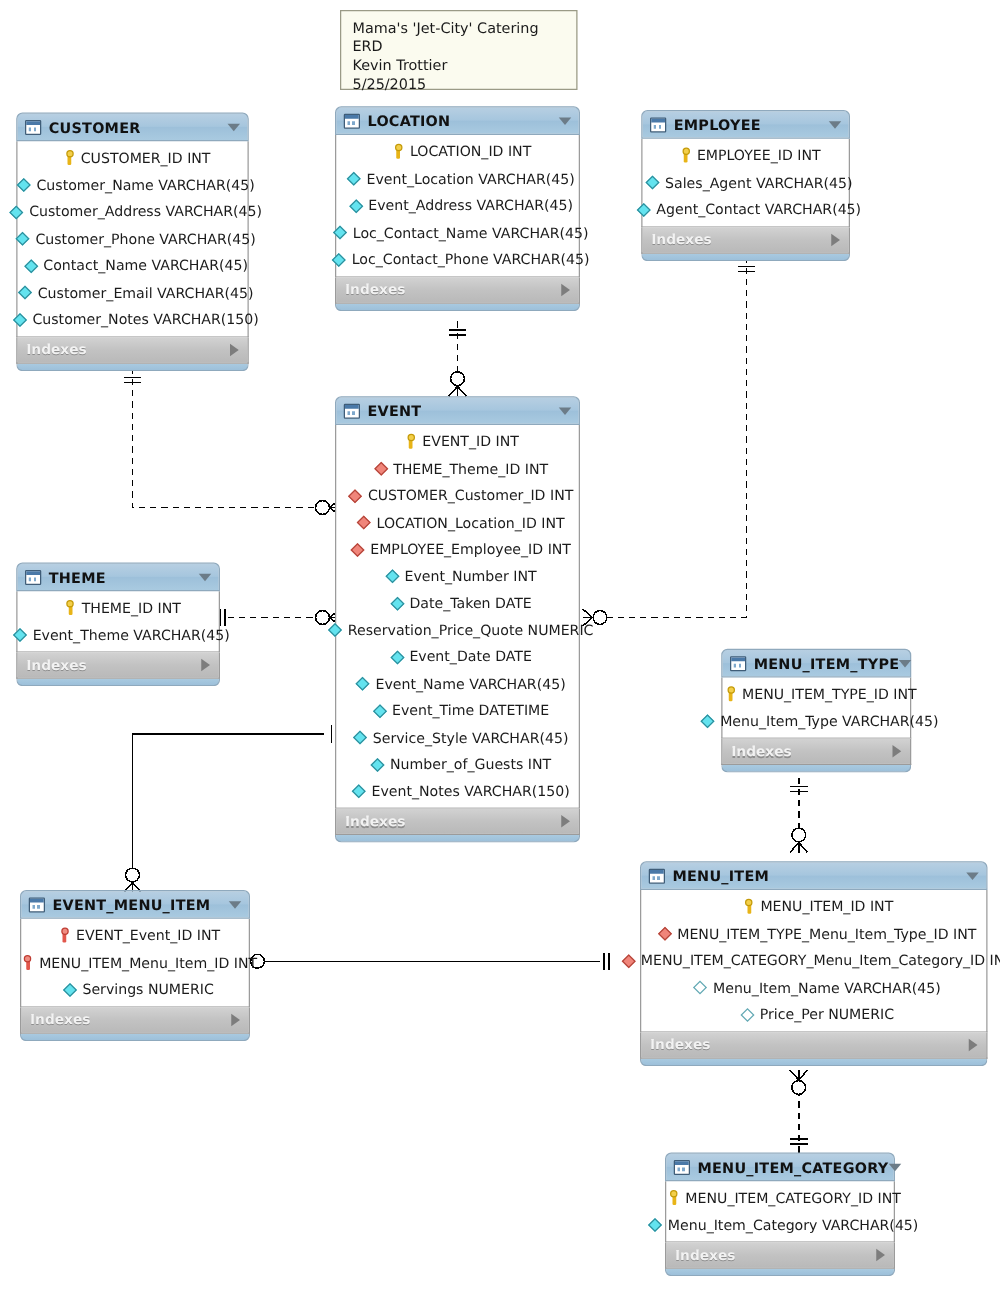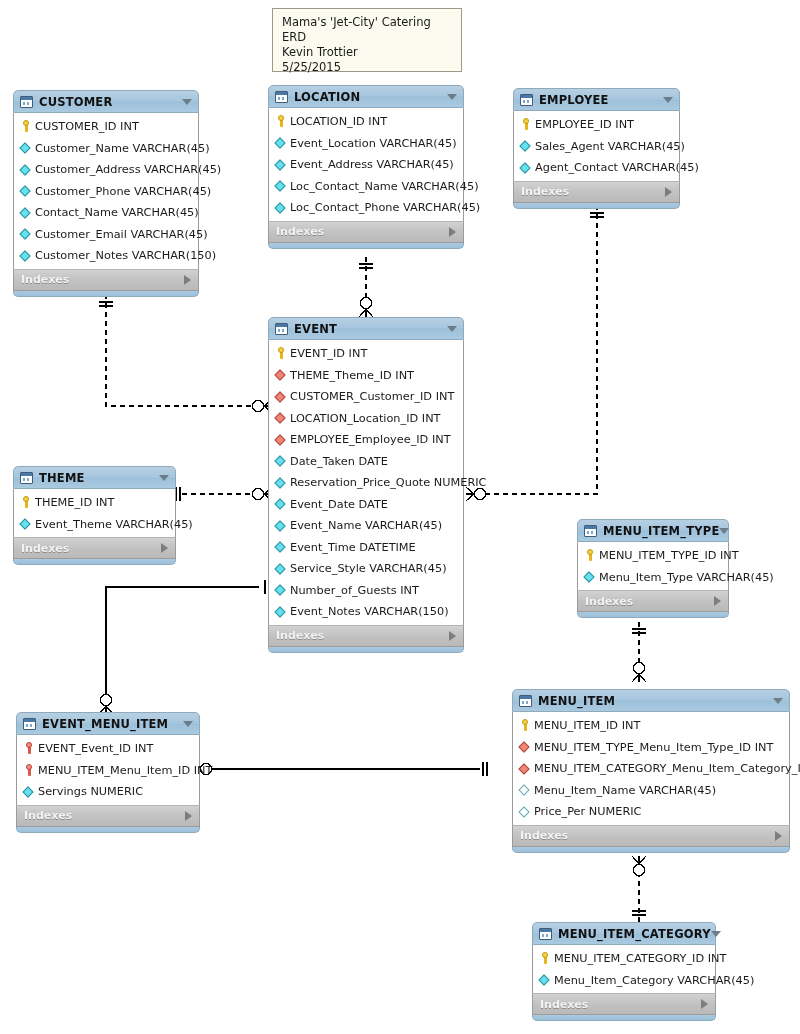--- a/index.html
+++ b/index.html
@@ -43,21 +43,21 @@
   }
   .ticon:after{
     content:"";position:absolute;left:2px;right:2px;top:5px;bottom:2px;
     background:
       linear-gradient(to right,#7fa9cc 0 2px,transparent 2px 4px,#7fa9cc 4px 6px,transparent 6px 8px,#7fa9cc 8px 10px);
   }
   .tbl .body{
     background:#ffffff;border-left:1px solid #9b9b9b;border-right:1px solid #9b9b9b;
     border-bottom:1px solid #b4b4b4;padding:3px 0 2px 0;
   }
-  .row{display:flex;align-items:center;height:21.5px;padding-left:6px;white-space:nowrap;}
+  .row{display:flex;align-items:center;height:21.5px;padding-left:6px;white-space:nowrap;justify-content:center;}
   .row .lbl{font-size:11.3px;color:#1b1b1b;margin-left:3px;}
 
   
   .g{flex:0 0 auto;width:12px;height:13px;position:relative;}
   .g.key:before{ 
     content:"";position:absolute;left:4.5px;top:1px;width:3px;height:11px;
     background:#e8b417;border-radius:1px;
   }
   .g.key:after{ 
     content:"";position:absolute;left:3px;top:0px;width:6px;height:6px;border-radius:50%;
@@ -313,20 +313,24 @@
           <div class="row">
             <span class="g dia red"></span>
             <span class="lbl">LOCATION_Location_ID INT</span>
           </div>
           <div class="row">
             <span class="g dia red"></span>
             <span class="lbl">EMPLOYEE_Employee_ID INT</span>
           </div>
           <div class="row">
             <span class="g dia cyan"></span>
+            <span class="lbl">Event_Number INT</span>
+          </div>
+          <div class="row">
+            <span class="g dia cyan"></span>
             <span class="lbl">Date_Taken DATE</span>
           </div>
           <div class="row">
             <span class="g dia cyan"></span>
             <span class="lbl">Reservation_Price_Quote NUMERIC</span>
           </div>
           <div class="row">
             <span class="g dia cyan"></span>
             <span class="lbl">Event_Date DATE</span>
           </div>
@@ -350,21 +354,21 @@
             <span class="g dia cyan"></span>
             <span class="lbl">Event_Notes VARCHAR(150)</span>
           </div>
         </div>
         <div class="idx">
           <span class="itxt">Indexes</span>
           <span class="arrow"></span>
         </div>
         <div class="foot"></div>
       </div>
-      <div class="tbl" style="left: 13px; top: 450px; width: 163px; margin-top: 16px;">
+      <div class="tbl" style="left: 13px; top: 450px; width: 163px;">
         <div class="hdr">
           <span class="ticon"></span>
           <span class="tname">THEME</span>
           <span class="caret"></span>
         </div>
         <div class="body">
           <div class="row">
             <span class="g key"></span>
             <span class="lbl">THEME_ID INT</span>
           </div>

